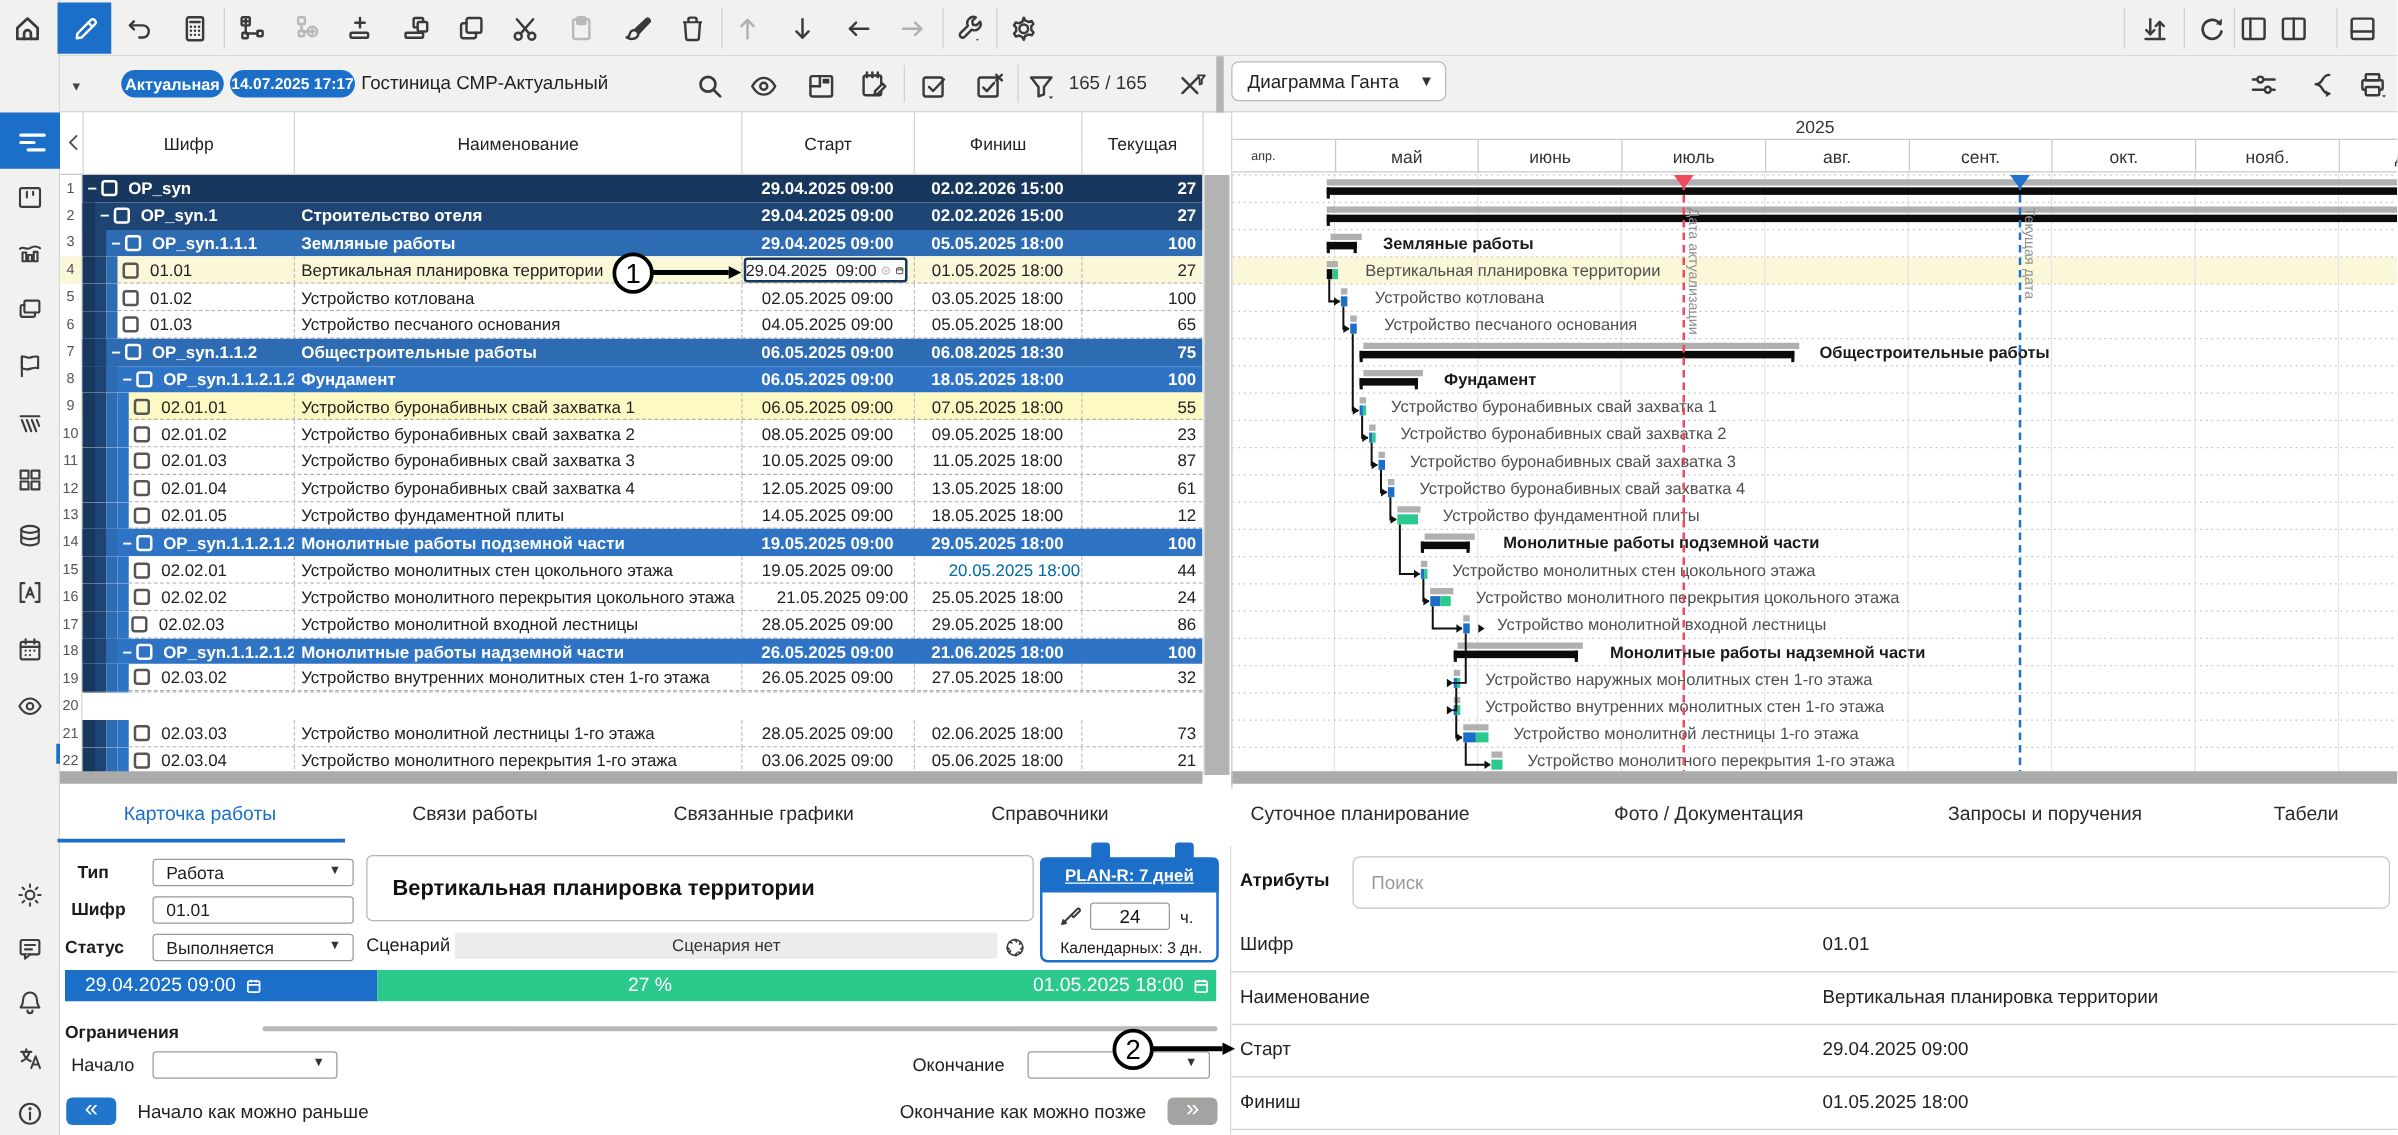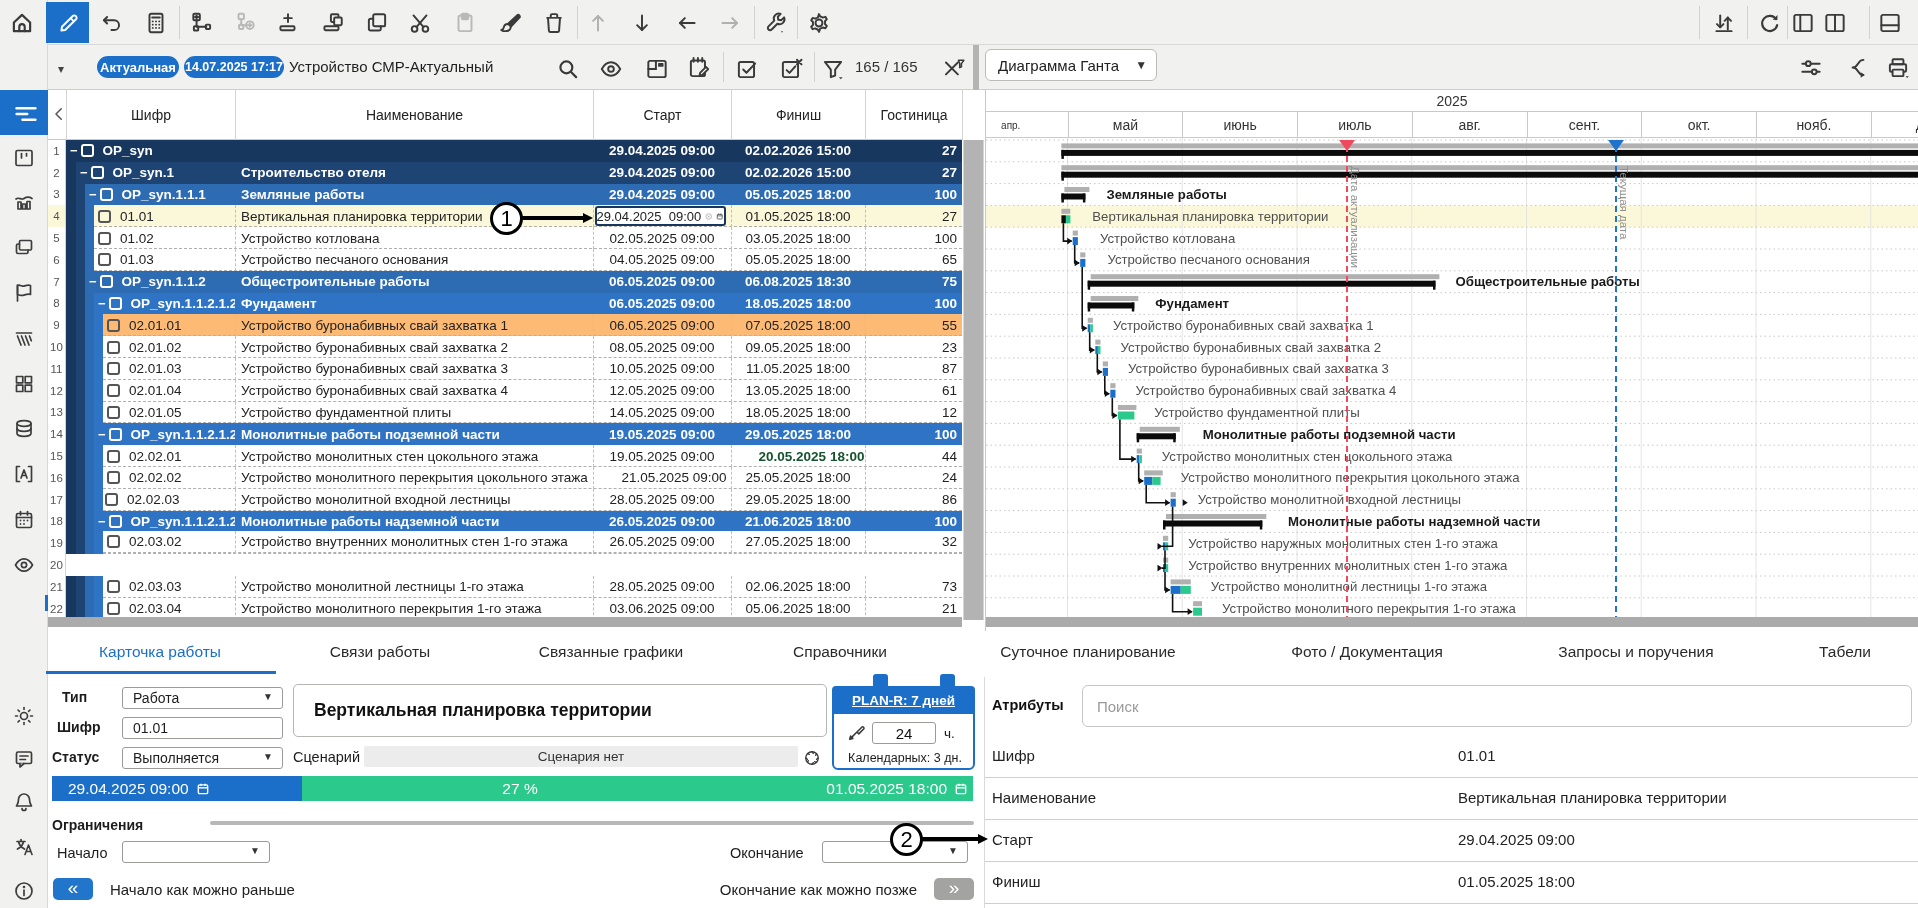--- a/index.html
+++ b/index.html
@@ -193,21 +193,21 @@
   </div>
 <div class="ico" style="left:1877px;top:10px;width:26px;height:26px;">
     <svg width="26" height="26" viewBox="0 0 24 24" fill="none" stroke="#3a3a3a" stroke-width="1.8" stroke-linecap="round" stroke-linejoin="round">
       <rect x="4" y="4.5" width="16" height="15" rx="1.5"></rect>
       <line x1="4" y1="14" x2="20" y2="14"></line>
     </svg>
   </div>
 <div class="abs" style="left:58px;top:62px;width:14px;height:12px;color:#444;font-size:12px;">▾</div>
 <div class="abs" style="left:97px;top:56px;width:82px;height:22px;background:#1b6fc9;border-radius:11px;color:#fff;font-size:13px;font-weight:bold;display:flex;align-items:center;justify-content:center;">Актуальная</div>
 <div class="abs" style="left:184px;top:56px;width:100px;height:22px;background:#1b6fc9;border-radius:11px;color:#fff;font-size:12.5px;font-weight:bold;display:flex;align-items:center;justify-content:center;white-space:nowrap;">14.07.2025 17:17</div>
-<div class="abs" style="left:289px;top:58px;width:260px;height:20px;color:#1f1f1f;font-size:15px;">Устройство СМР-Актуальный</div>
+<div class="abs" style="left:289px;top:58px;width:260px;height:20px;color:#1f1f1f;font-size:15px;">Гостиница СМР-Актуальный</div>
 <div class="ico" style="left:555px;top:56px;width:26px;height:26px;">
     <svg width="26" height="26" viewBox="0 0 24 24" fill="none" stroke="#3a3a3a" stroke-width="2.0" stroke-linecap="round" stroke-linejoin="round">
       <circle cx="10.5" cy="10.5" r="5.5"></circle>
       <line x1="14.8" y1="14.8" x2="19.5" y2="19.5"></line>
     </svg>
   </div>
 <div class="ico" style="left:598px;top:56px;width:26px;height:26px;">
     <svg width="26" height="26" viewBox="0 0 24 24" fill="none" stroke="#3a3a3a" stroke-width="1.8" stroke-linecap="round" stroke-linejoin="round">
       <path d="M3.5 12 C6 7.5 9 5.8 12 5.8 s6 1.7 8.5 6.2 C18 16.5 15 18.2 12 18.2 S6 16.5 3.5 12 Z"></path>
       <circle cx="12" cy="12" r="2.6"></circle>
@@ -408,21 +408,21 @@
 <div class="abs" style="left:48px;top:90px;width:914px;height:50px;background:#fff;border-bottom:1px solid #c9c9c7;"></div>
 <div class="ico" style="left:50px;top:105px;width:18px;height:18px;">
     <svg width="18" height="18" viewBox="0 0 24 24" fill="none" stroke="#555" stroke-width="2.0" stroke-linecap="round" stroke-linejoin="round">
       <path d="M15 5 L8 12 L15 19"></path>
     </svg>
   </div>
 <div class="abs" style="left:66px;top:90px;width:169px;height:50px;border-left:1px solid #d4d4d2;display:flex;align-items:center;justify-content:center;font-size:14px;color:#222;">Шифр</div>
 <div class="abs" style="left:235px;top:90px;width:358px;height:50px;border-left:1px solid #d4d4d2;display:flex;align-items:center;justify-content:center;font-size:14px;color:#222;">Наименование</div>
 <div class="abs" style="left:593px;top:90px;width:138px;height:50px;border-left:1px solid #d4d4d2;display:flex;align-items:center;justify-content:center;font-size:14px;color:#222;">Старт</div>
 <div class="abs" style="left:731px;top:90px;width:134px;height:50px;border-left:1px solid #d4d4d2;display:flex;align-items:center;justify-content:center;font-size:14px;color:#222;">Финиш</div>
-<div class="abs" style="left:865px;top:90px;width:97px;height:50px;border-left:1px solid #d4d4d2;display:flex;align-items:center;justify-content:center;font-size:14px;color:#222;">Гостиница</div>
+<div class="abs" style="left:865px;top:90px;width:97px;height:50px;border-left:1px solid #d4d4d2;display:flex;align-items:center;justify-content:center;font-size:14px;color:#222;">Текущая</div>
 <div class="abs" style="left:962px;top:90px;width:1px;height:50px;background:#d4d4d2;"></div>
 <div class="abs" style="left:48px;top:140px;width:914px;height:479.6px;overflow:hidden;">
 <div class="abs" style="left:0px;top:0px;width:18px;height:21.8px;background:#fff;border-right:1px solid #d4d4d2;color:#555;font-size:11.5px;display:flex;align-items:center;justify-content:center;">1</div>
 <div class="abs" style="left:18px;top:0px;width:896px;height:21.8px;background:#17375e;">
 <div class="abs" style="left:0px;top:0px;width:169px;height:21.8px;display:flex;align-items:center;padding-left:4px;overflow:hidden;white-space:nowrap;color:#fff;font-weight:bold;font-size:13.5px;"><span style="color:#fff;font-weight:bold;margin-right:3px;font-size:13px;">−</span><span style="display:inline-block;width:13px;height:13px;border:2px solid #fff;border-radius:3px;margin-right:9px;flex:none;"></span>OP_syn</div>
 <div class="abs" style="left:527px;top:0px;width:138px;height:21.8px;display:flex;align-items:center;justify-content:center;color:#fff;font-weight:bold;font-size:13.5px;">29.04.2025 09:00</div>
 <div class="abs" style="left:665px;top:0px;width:134px;height:21.8px;display:flex;align-items:center;justify-content:center;color:#fff;font-weight:bold;font-size:13.5px;">02.02.2026 15:00</div>
 <div class="abs" style="left:799px;top:0px;width:97px;height:21.8px;display:flex;align-items:center;justify-content:flex-end;padding-right:5px;color:#fff;font-weight:bold;font-size:13.5px;">27</div>
 </div>
 <div class="abs" style="left:0px;top:21.8px;width:18px;height:21.8px;background:#fff;border-right:1px solid #d4d4d2;color:#555;font-size:11.5px;display:flex;align-items:center;justify-content:center;">2</div>
@@ -515,21 +515,21 @@
 <div class="abs" style="left:0px;top:0px;width:10px;height:21.8px;background:#17375e;"></div>
 <div class="abs" style="left:10px;top:0px;width:9px;height:21.8px;background:#1e4474;"></div>
 <div class="abs" style="left:19px;top:0px;width:9px;height:21.8px;background:#2d6bb3;"></div>
 <div class="abs" style="left:28px;top:0px;width:141px;height:21.8px;display:flex;align-items:center;padding-left:4px;overflow:hidden;white-space:nowrap;color:#fff;font-weight:bold;font-size:13.5px;"><span style="color:#fff;font-weight:bold;margin-right:3px;font-size:13px;">−</span><span style="display:inline-block;width:13px;height:13px;border:2px solid #fff;border-radius:3px;margin-right:9px;flex:none;"></span>OP_syn.1.1.2.1.2.0</div>
 <div class="abs" style="left:169px;top:0px;width:358px;height:21.8px;display:flex;align-items:center;padding-left:6px;overflow:hidden;white-space:nowrap;color:#fff;font-weight:bold;font-size:13.5px;">Фундамент</div>
 <div class="abs" style="left:527px;top:0px;width:138px;height:21.8px;display:flex;align-items:center;justify-content:center;color:#fff;font-weight:bold;font-size:13.5px;">06.05.2025 09:00</div>
 <div class="abs" style="left:665px;top:0px;width:134px;height:21.8px;display:flex;align-items:center;justify-content:center;color:#fff;font-weight:bold;font-size:13.5px;">18.05.2025 18:00</div>
 <div class="abs" style="left:799px;top:0px;width:97px;height:21.8px;display:flex;align-items:center;justify-content:flex-end;padding-right:5px;color:#fff;font-weight:bold;font-size:13.5px;">100</div>
 </div>
 <div class="abs" style="left:0px;top:174.4px;width:18px;height:21.8px;background:#fff;border-right:1px solid #d4d4d2;color:#555;font-size:11.5px;display:flex;align-items:center;justify-content:center;">9</div>
-<div class="abs" style="left:18px;top:174.4px;width:896px;height:21.8px;background:#fdba74;">
+<div class="abs" style="left:18px;top:174.4px;width:896px;height:21.8px;background:#fef9c3;">
 <div class="abs" style="left:0px;top:0px;width:10px;height:21.8px;background:#17375e;"></div>
 <div class="abs" style="left:10px;top:0px;width:9px;height:21.8px;background:#1e4474;"></div>
 <div class="abs" style="left:19px;top:0px;width:9px;height:21.8px;background:#2d6bb3;"></div>
 <div class="abs" style="left:28px;top:0px;width:9px;height:21.8px;background:#2f74c4;"></div>
 <div class="abs" style="left:37px;top:20.8px;width:859px;height:1px;border-bottom:1px dashed #b0b0b0;"></div>
 <div class="abs" style="left:169px;top:0px;width:1px;height:21.8px;border-left:1px dashed #c0c0c0;"></div>
 <div class="abs" style="left:527px;top:0px;width:1px;height:21.8px;border-left:1px dashed #c0c0c0;"></div>
 <div class="abs" style="left:665px;top:0px;width:1px;height:21.8px;border-left:1px dashed #c0c0c0;"></div>
 <div class="abs" style="left:799px;top:0px;width:1px;height:21.8px;border-left:1px dashed #c0c0c0;"></div>
 <div class="abs" style="left:37px;top:0px;width:132px;height:21.8px;display:flex;align-items:center;padding-left:4px;overflow:hidden;white-space:nowrap;color:#222;font-weight:normal;font-size:13.5px;"><span style="display:inline-block;width:13px;height:13px;border:2px solid #555;border-radius:3px;margin-right:9px;flex:none;"></span>02.01.01</div>
@@ -624,21 +624,21 @@
 <div class="abs" style="left:19px;top:0px;width:9px;height:21.8px;background:#2d6bb3;"></div>
 <div class="abs" style="left:28px;top:0px;width:9px;height:21.8px;background:#2f74c4;"></div>
 <div class="abs" style="left:37px;top:20.8px;width:859px;height:1px;border-bottom:1px dashed #b0b0b0;"></div>
 <div class="abs" style="left:169px;top:0px;width:1px;height:21.8px;border-left:1px dashed #c0c0c0;"></div>
 <div class="abs" style="left:527px;top:0px;width:1px;height:21.8px;border-left:1px dashed #c0c0c0;"></div>
 <div class="abs" style="left:665px;top:0px;width:1px;height:21.8px;border-left:1px dashed #c0c0c0;"></div>
 <div class="abs" style="left:799px;top:0px;width:1px;height:21.8px;border-left:1px dashed #c0c0c0;"></div>
 <div class="abs" style="left:37px;top:0px;width:132px;height:21.8px;display:flex;align-items:center;padding-left:4px;overflow:hidden;white-space:nowrap;color:#222;font-weight:normal;font-size:13.5px;"><span style="display:inline-block;width:13px;height:13px;border:2px solid #555;border-radius:3px;margin-right:9px;flex:none;"></span>02.02.01</div>
 <div class="abs" style="left:169px;top:0px;width:358px;height:21.8px;display:flex;align-items:center;padding-left:6px;overflow:hidden;white-space:nowrap;color:#222;font-weight:normal;font-size:13.5px;">Устройство монолитных стен цокольного этажа</div>
 <div class="abs" style="left:527px;top:0px;width:138px;height:21.8px;display:flex;align-items:center;justify-content:center;color:#222;font-weight:normal;font-size:13.5px;">19.05.2025 09:00</div>
-<div class="abs" style="left:665px;top:0px;width:134px;height:21.8px;display:flex;align-items:center;justify-content:center;color:#14532d;font-weight:bold;font-size:13.5px;padding-left:27px;">20.05.2025 18:00</div>
+<div class="abs" style="left:665px;top:0px;width:134px;height:21.8px;display:flex;align-items:center;justify-content:center;color:#0369a1;font-weight:normal;font-size:13.5px;padding-left:27px;">20.05.2025 18:00</div>
 <div class="abs" style="left:799px;top:0px;width:97px;height:21.8px;display:flex;align-items:center;justify-content:flex-end;padding-right:5px;color:#222;font-weight:normal;font-size:13.5px;">44</div>
 </div>
 <div class="abs" style="left:0px;top:327px;width:18px;height:21.8px;background:#fff;border-right:1px solid #d4d4d2;color:#555;font-size:11.5px;display:flex;align-items:center;justify-content:center;">16</div>
 <div class="abs" style="left:18px;top:327px;width:896px;height:21.8px;background:#ffffff;">
 <div class="abs" style="left:0px;top:0px;width:10px;height:21.8px;background:#17375e;"></div>
 <div class="abs" style="left:10px;top:0px;width:9px;height:21.8px;background:#1e4474;"></div>
 <div class="abs" style="left:19px;top:0px;width:9px;height:21.8px;background:#2d6bb3;"></div>
 <div class="abs" style="left:28px;top:0px;width:9px;height:21.8px;background:#2f74c4;"></div>
 <div class="abs" style="left:37px;top:20.8px;width:859px;height:1px;border-bottom:1px dashed #b0b0b0;"></div>
 <div class="abs" style="left:169px;top:0px;width:1px;height:21.8px;border-left:1px dashed #c0c0c0;"></div>

